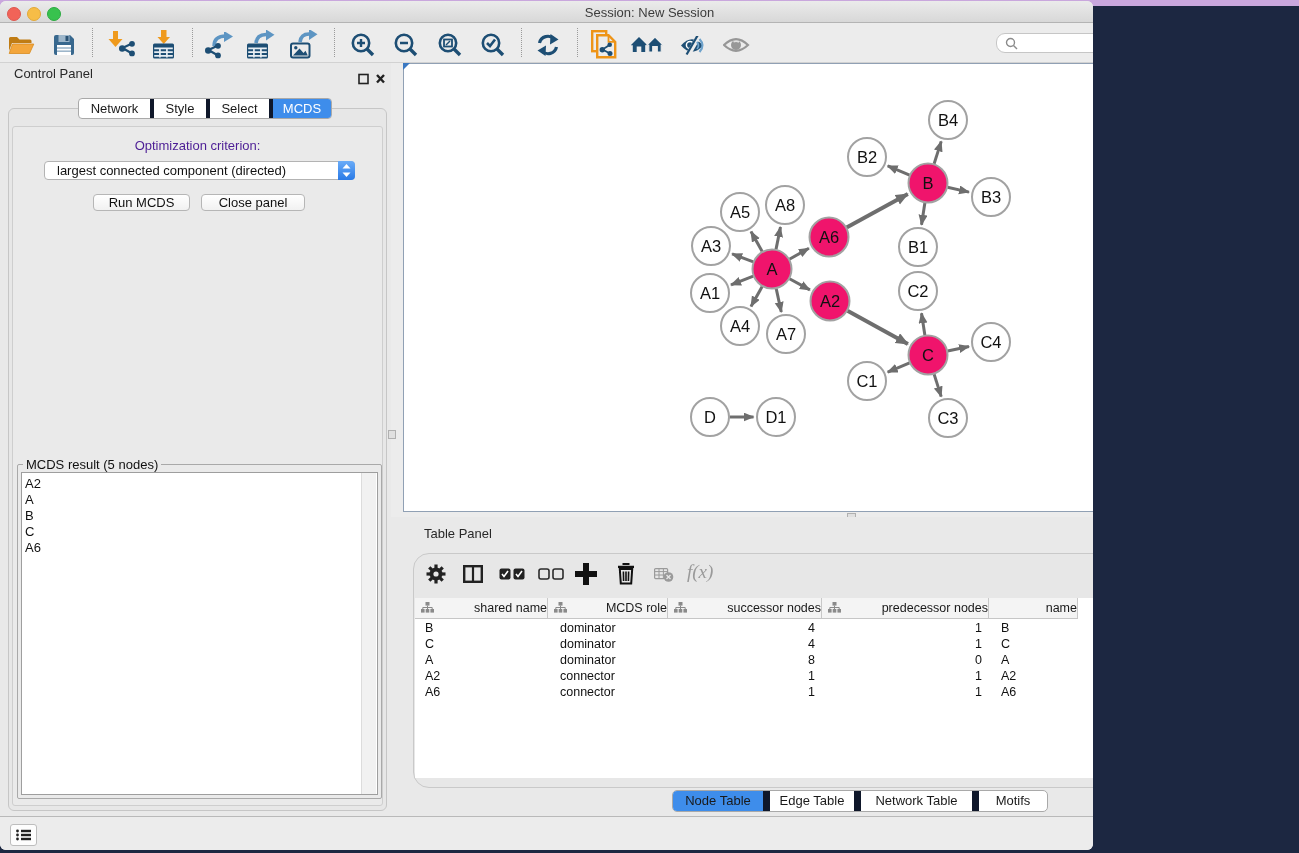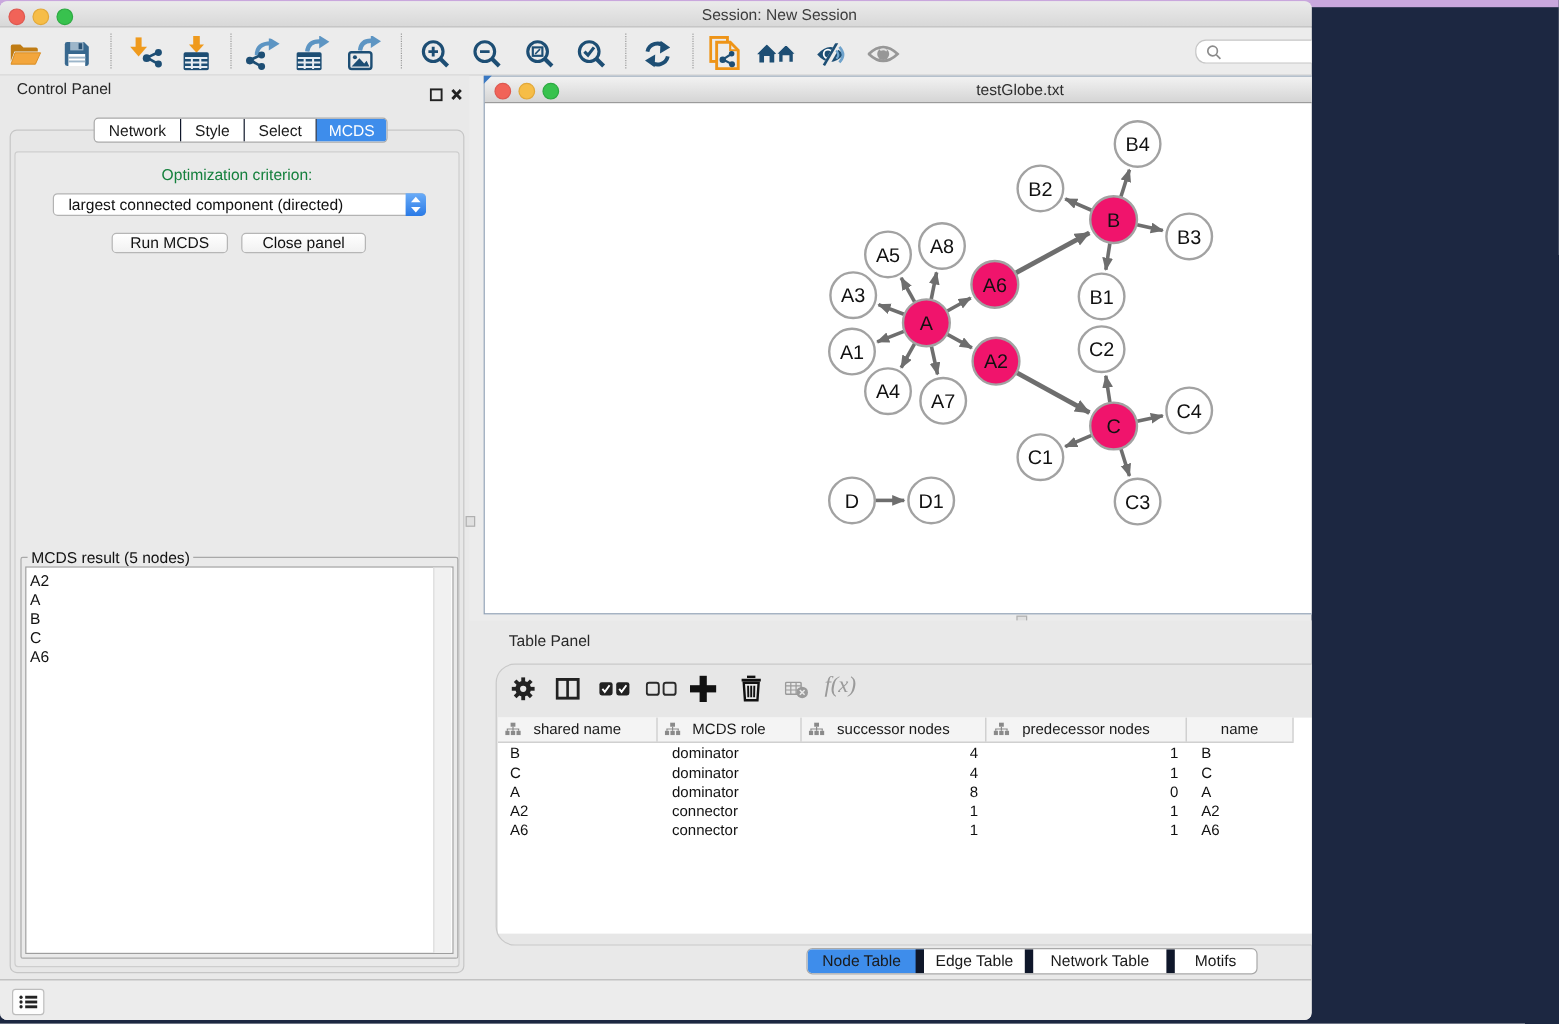--- a/index.html
+++ b/index.html
@@ -9,43 +9,43 @@
 #win{left:0;top:1px;width:1093px;height:849px;background:#ececec;border-radius:6px 6px 6px 6px;overflow:hidden;}
 #titlebar{left:0;top:0;width:1299px;height:21px;background:linear-gradient(#ebebeb,#d8d8d8);border-bottom:1px solid #b4b4b4;}
 .tl{border-radius:50%;width:12px;height:12px;top:6px;}
 #title{width:100%;text-align:center;top:4px;font-size:13px;color:#3c3c3c;}
 #toolbar{left:0;top:22px;width:1299px;height:39px;background:#ececec;border-bottom:1px solid #d2d2d2;}
 .tsep{top:5px;width:0px;height:29px;border-left:1px dotted #9a9a9a;}
 #search{left:996px;top:10px;width:292px;height:18px;background:#fff;border:1px solid #c6c6c6;border-radius:9px;}
 #cpanel{left:0;top:62px;width:391px;height:754px;background:#e9e9e9;}
 #cptitle{left:14px;top:3px;font-size:13px;color:#282828;}
 #tabs{left:78px;top:35px;height:19px;border:1px solid #a9a9a9;border-radius:4px;background:#fff;display:flex;overflow:hidden;z-index:3;}
-.tab{font-size:13px;color:#1a1a1a;text-align:center;line-height:19px;border-right:1px solid #0f172a;}
+.tab{font-size:13px;color:#1a1a1a;text-align:center;line-height:19px;border-right:4px solid #0f172a;}
 .tabsel{background:#3e8deb;color:#fff;border-right:none;}
 #tabpane{left:8px;top:45px;width:377px;height:701px;border:1px solid #c6c6c6;border-radius:6px;background:#e7e7e7;}
 #innerpane{left:3px;top:17px;width:369px;height:678px;border:1px solid #cecece;border-radius:3px;background:#eaeaea;}
-#optlabel{left:0;top:11px;width:100%;text-align:center;font-size:13px;color:#15803d;}
+#optlabel{left:0;top:11px;width:100%;text-align:center;font-size:13px;color:#4c1d95;}
 #sel{left:31px;top:34px;width:309px;height:17px;background:#fff;border:1px solid #b3b3b3;border-radius:4px;}
 #seltext{left:12px;top:1px;font-size:13px;color:#111;}
 #spinner{right:-1px;top:-1px;width:17px;height:19px;border-radius:0 4px 4px 0;background:linear-gradient(#6aacf8,#2a7ae6);}
 .btn{top:67px;height:15px;background:linear-gradient(#ffffff,#f1f1f1);border:1px solid #b6b6b6;border-radius:4px;font-size:13px;color:#111;text-align:center;line-height:15px;}
 #fieldset{left:4px;top:337px;width:363px;height:333px;border:1px solid #a9a9a9;border-radius:2px;}
 #fslabel{left:5px;top:-8px;background:#eaeaea;padding:0 3px;font-size:13px;color:#111;}
 #mlist{left:3px;top:7px;width:355px;height:321px;background:#fff;border:1px solid #9e9e9e;font-size:13px;color:#111;}
 #mscroll{right:1px;top:0;width:14px;height:321px;background:#f1f1f1;border-left:1px solid #dcdcdc;}
 #netwin{left:403px;top:62px;width:892px;height:447px;border:1px solid #90a0b4;background:#fff;}
 #nettb{left:0;top:0;width:892px;height:21px;background:linear-gradient(#f2f2f2,#d5d5d5);border-bottom:1px solid #9b9b9b;}
 #nettitle{width:100%;text-align:center;top:3px;font-size:13px;color:#2e2e2e;}
 #tpanel{left:391px;top:516px;width:908px;height:300px;background:#e9e9e9;}
 #tptitle{left:33px;top:9px;font-size:13px;color:#282828;text-align:center;}
 #tbox{left:22px;top:36px;width:877px;height:233px;border:1px solid #c9c9c9;border-radius:16px;background:#e7e7e7;overflow:hidden;}
 #ttable{left:1px;top:44px;width:874px;height:180px;background:#fff;}
 #thead{left:0;top:0;width:663px;height:20px;background:#f4f4f4;border-bottom:1px solid #c6c6c6;}
 .hcell{top:0;height:20px;border-right:1px solid #c8c8c8;font-size:12.5px;color:#1a1a1a;}
-.hlab{width:100%;text-align:center;top:3px;}
+.hlab{width:100%;text-align:right;top:3px;}
 .drow{font-size:12.5px;color:#111;height:16px;}
 #btabs{left:281px;top:273px;height:20px;border:1px solid #a9a9a9;border-radius:5px;background:#fff;display:flex;overflow:hidden;}
 .btab{font-size:13px;color:#1a1a1a;text-align:center;line-height:20px;border-right:7px solid #0f172a;}
 #statusbar{left:0;top:815px;width:1299px;height:34px;background:#ececec;border-top:1px solid #b9b9b9;}
 .sbtn{top:7px;height:20px;background:#fdfdfd;border:1px solid #bdbdbd;border-radius:3px;}
 svg{display:block;}
 </style>
 </head>
 <body>
 <div class="abs" id="topstrip"></div>
@@ -236,26 +236,20 @@
         </div>
       </div>
     </div>
   </div>
 </div>
 
 <div class="abs" id="netwin">
   <svg class="abs" style="left:-1px;top:-1px;z-index:2" width="7" height="7">
         <path d="M0 0 H7 L0 7 z" fill="#3a78c2"></path>
       </svg>
-  <div class="abs" id="nettb">
-    <div class="abs tl" style="left:8px;top:5px;background:#f16358;border:0.5px solid #dd5850;"></div>
-    <div class="abs tl" style="left:28px;top:5px;background:#f6bd47;border:0.5px solid #e2a838;"></div>
-    <div class="abs tl" style="left:48px;top:5px;background:#38c24e;border:0.5px solid #2daa42;"></div>
-    <div class="abs" id="nettitle">testGlobe.txt</div>
-  </div>
   <svg class="abs" style="left:1px;top:22px" width="890" height="423">
         <defs>
           <marker id="ah" markerWidth="12" markerHeight="10" refX="10" refY="4.5" orient="auto" markerUnits="userSpaceOnUse">
             <path d="M0 0 L11 4.5 L0 9 z" fill="#6e6e6e"></path>
           </marker>
           <marker id="ah2" markerWidth="14" markerHeight="12" refX="12" refY="5.5" orient="auto" markerUnits="userSpaceOnUse">
             <path d="M0 0 L13 5.5 L0 11 z" fill="#6e6e6e"></path>
           </marker>
         </defs>
         <line x1="348.3" y1="190.2" x2="326.0" y2="198.9" stroke="#6e6e6e" stroke-width="3.0" marker-end="url(#ah)"></line>

